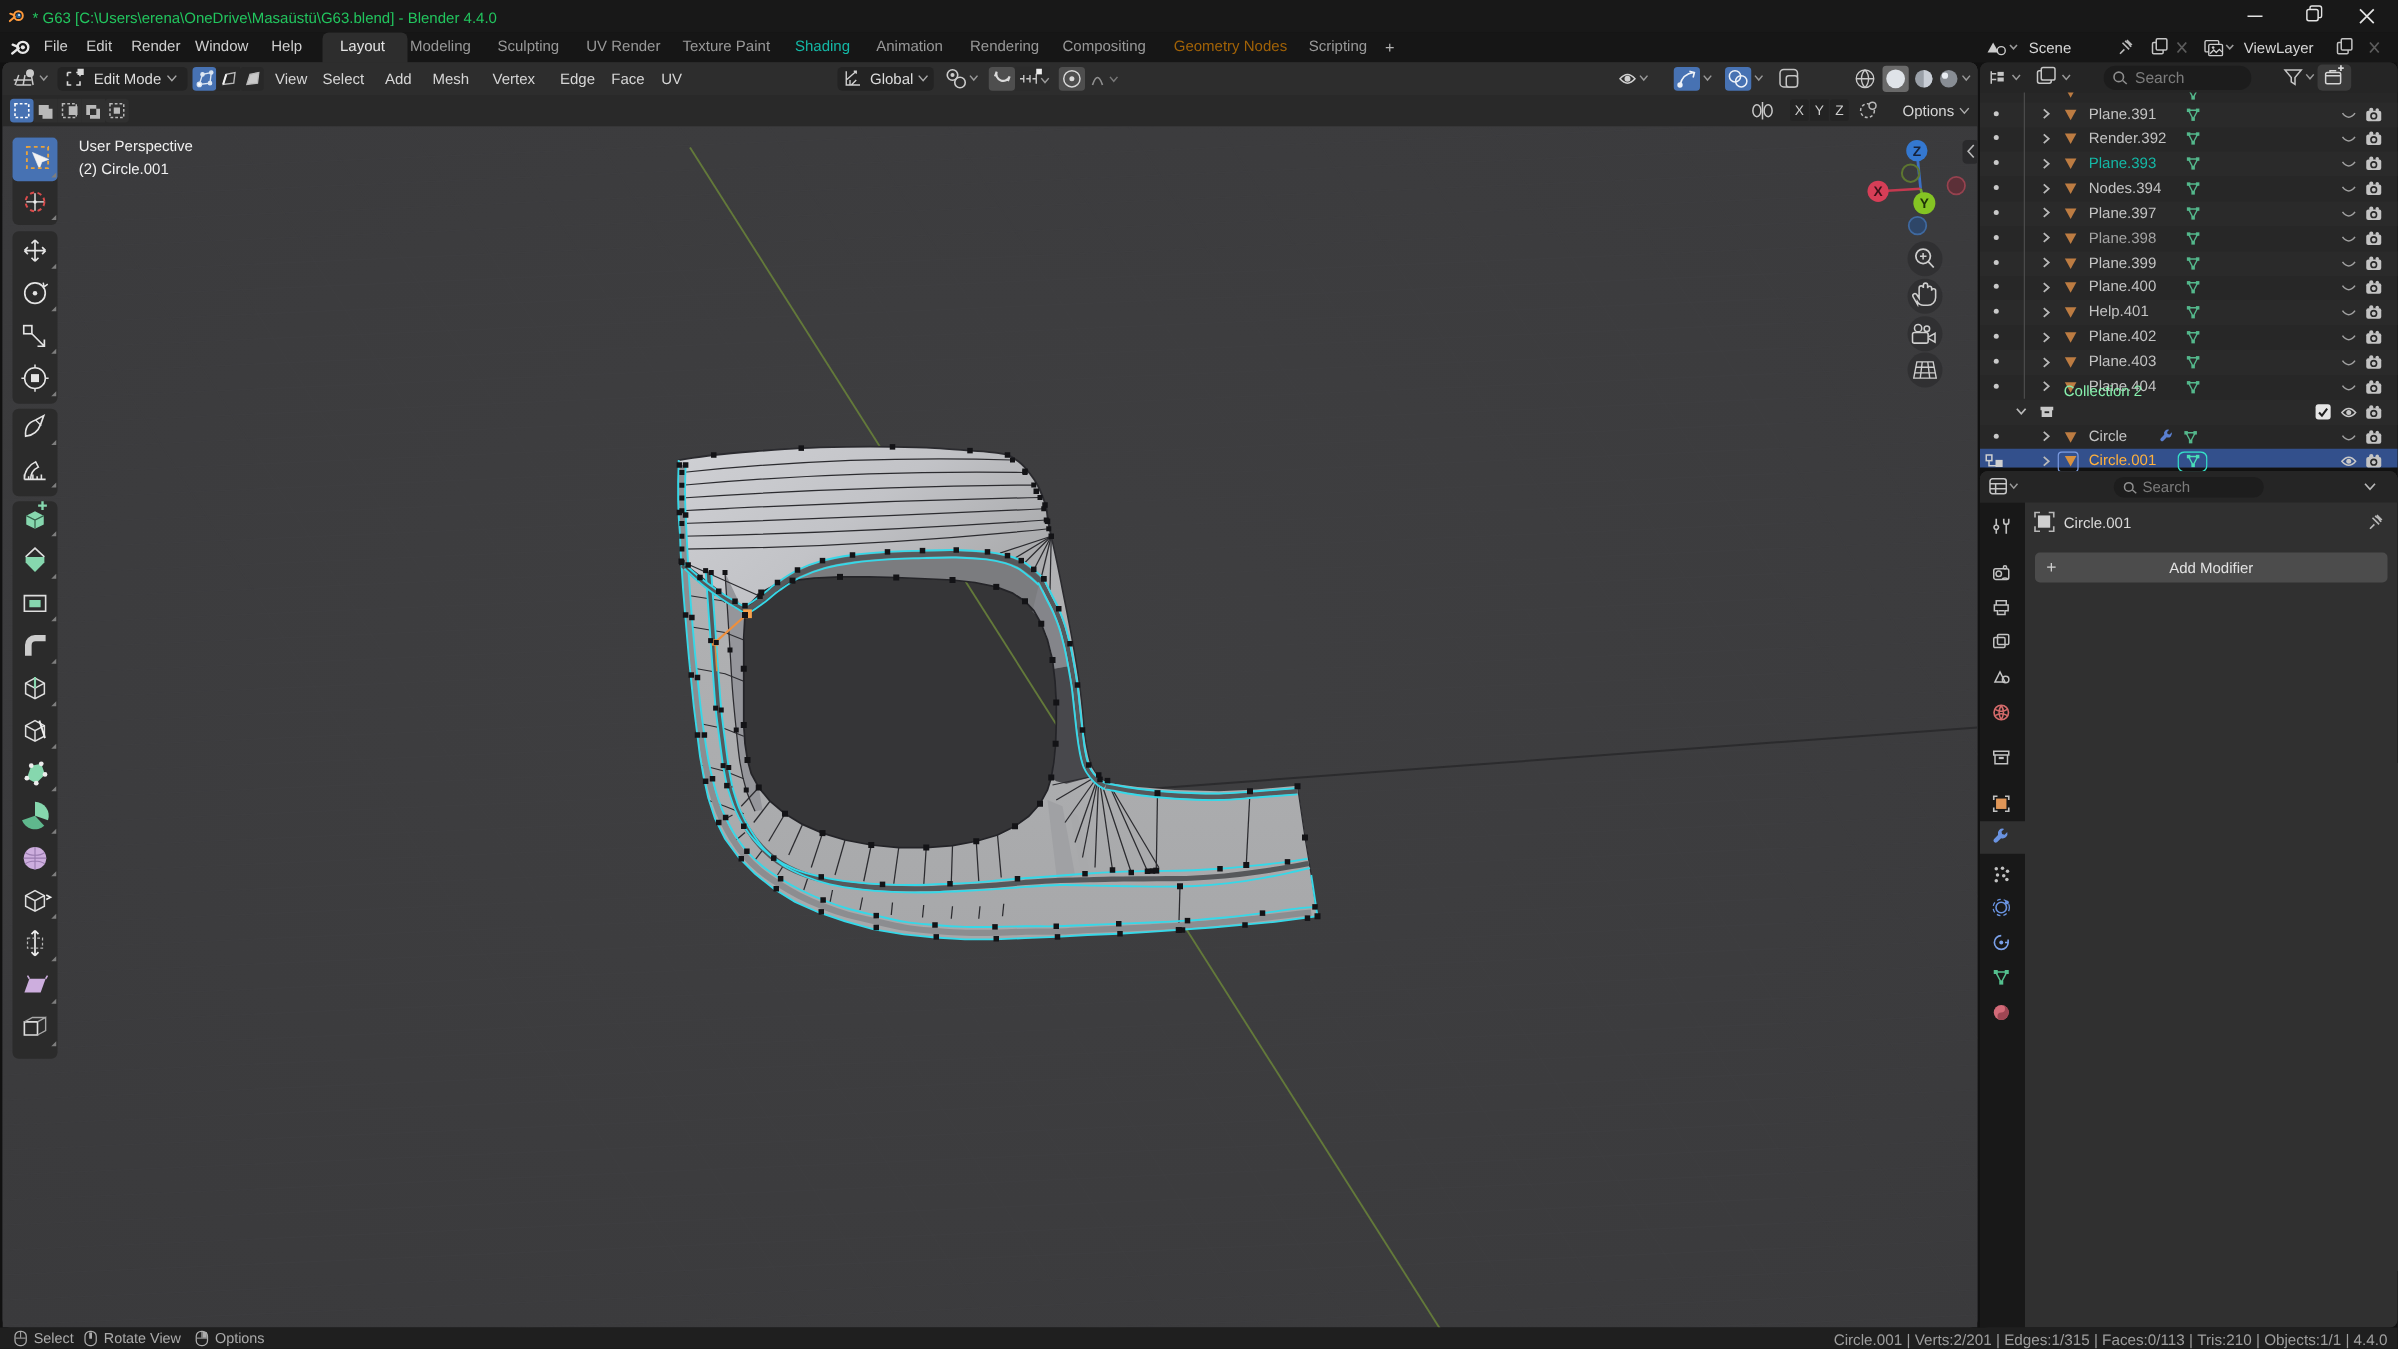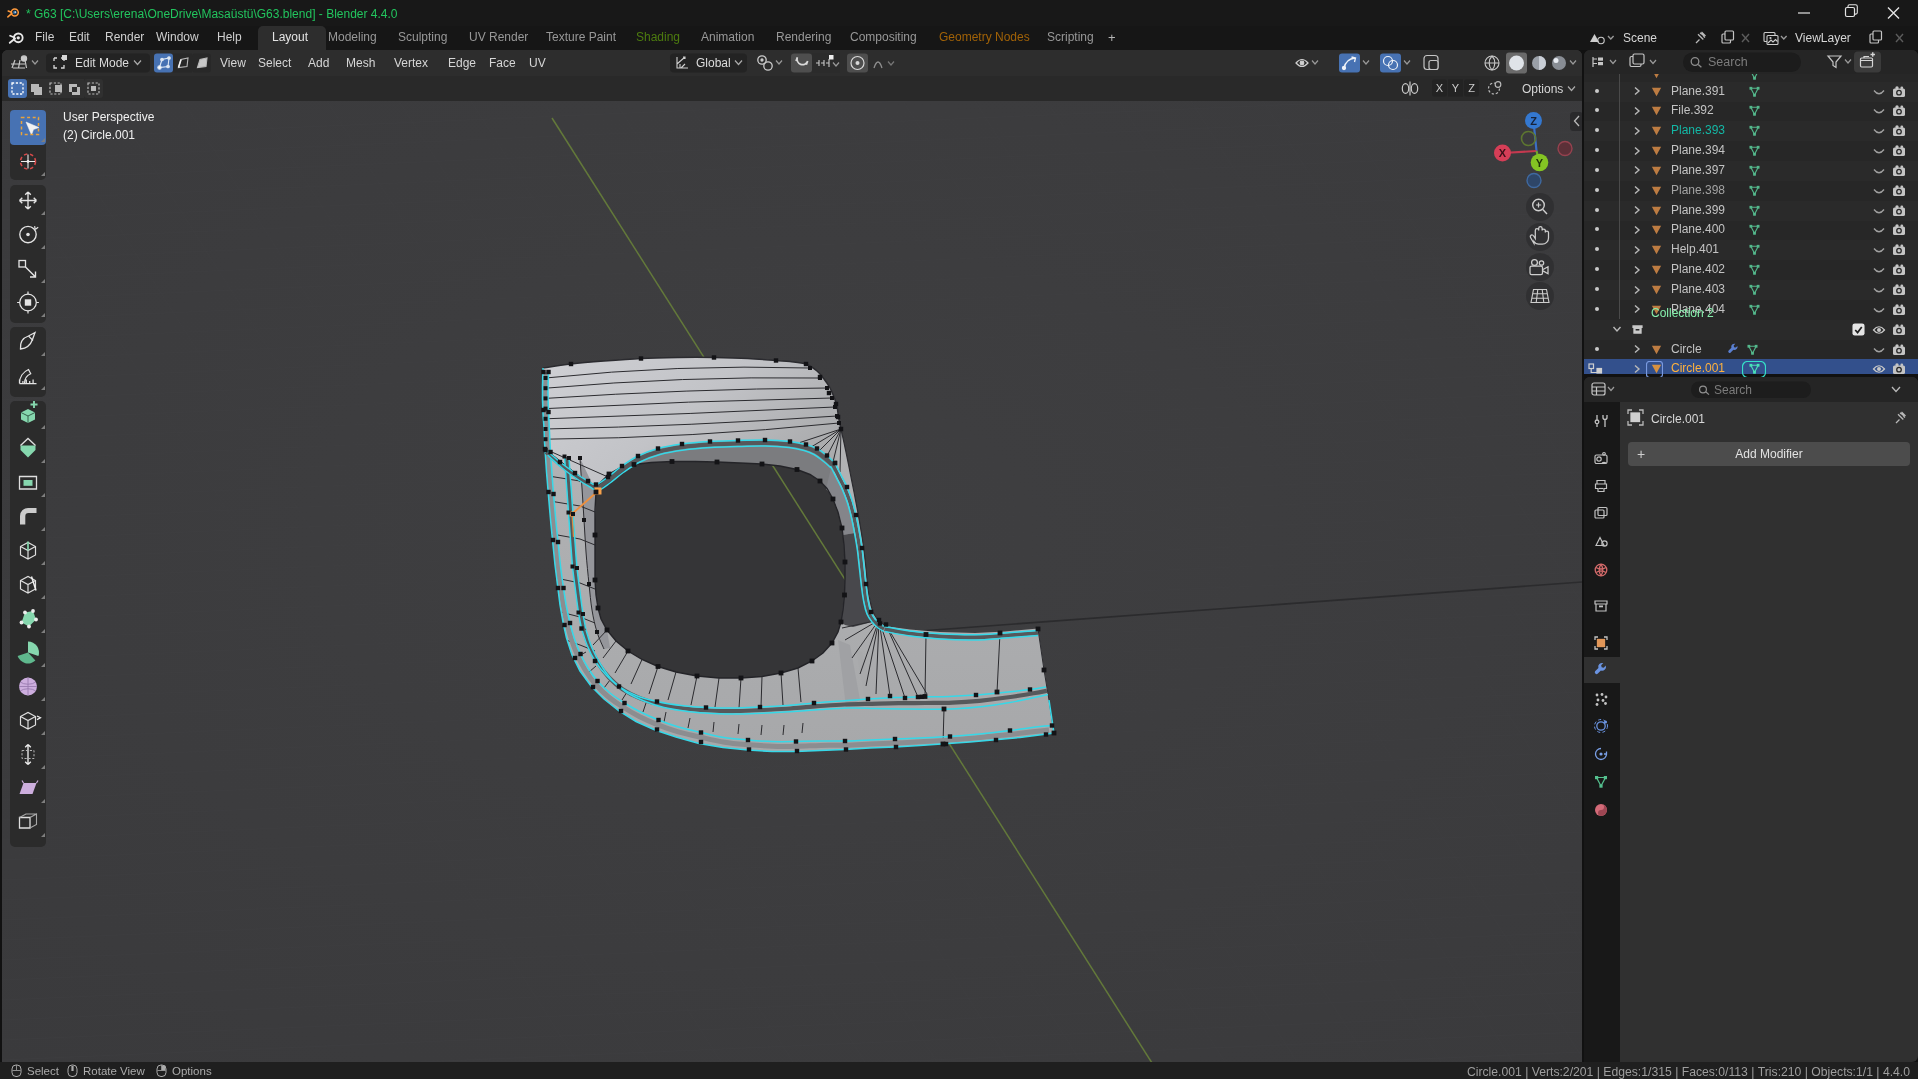--- a/index.html
+++ b/index.html
@@ -41,21 +41,21 @@
 <div class="abs t12" style="left:69px;top:30px;color:#cfcfcf">Edit</div>
 <div class="abs t12" style="left:105px;top:30px;color:#cfcfcf">Render</div>
 <div class="abs t12" style="left:156px;top:30px;color:#cfcfcf">Window</div>
 <div class="abs t12" style="left:217px;top:30px;color:#cfcfcf">Help</div>
 <div class="abs" style="left:258px;top:26px;width:68px;height:24px;background:#2d2d2d;border-radius:5px 5px 0 0"></div>
 <div class="abs t12" style="left:272px;top:30px;color:#e4e4e4">Layout</div>
 <div class="abs t12" style="left:328px;top:30px;color:#989898">Modeling</div>
 <div class="abs t12" style="left:398px;top:30px;color:#989898">Sculpting</div>
 <div class="abs t12" style="left:469px;top:30px;color:#989898">UV Render</div>
 <div class="abs t12" style="left:546px;top:30px;color:#989898">Texture Paint</div>
-<div class="abs t12" style="left:636px;top:30px;color:#4d7c0f">Shading</div>
+<div class="abs t12" style="left:636px;top:30px;color:#14b8a6">Shading</div>
 <div class="abs t12" style="left:701px;top:30px;color:#989898">Animation</div>
 <div class="abs t12" style="left:776px;top:30px;color:#989898">Rendering</div>
 <div class="abs t12" style="left:850px;top:30px;color:#989898">Compositing</div>
 <div class="abs t12" style="left:939px;top:30px;color:#a16207">Geometry Nodes</div>
 <div class="abs t12" style="left:1047px;top:30px;color:#989898">Scripting</div>
 <div class="abs" style="left:1108px;top:30px;font-size:13px;color:#b4b4b4">+</div>
 <svg class="abs" style="left:1584px;top:26px" width="334" height="24" viewBox="0 0 334 24">
 <g fill="none" stroke="#cccccc" stroke-width="1.1">
 <path d="M6 16 l4.5-8 4.5 8 z" fill="#cccccc" stroke="none"></path>
       <circle cx="17" cy="14.5" r="3.2"></circle>
@@ -799,21 +799,21 @@
 <circle cx="7" cy="7.7" r="2.9" fill="#282828"></circle>
     <circle cx="7" cy="7.7" r="1.6" fill="#c4c4c4"></circle>
   </svg>
 <div class="abs" style="left:1595px;top:108.35px;width:4px;height:4px;border-radius:2px;background:#c9c9c9"></div>
 <svg class="abs" style="left:1632px;top:105.85px" width="10" height="10" viewBox="0 0 10 10">
     <path d="M3 1.5 l4 3.5 -4 3.5" fill="none" stroke="#b9b9b9" stroke-width="1.4"></path>
   </svg>
 <svg class="abs" style="left:1650px;top:104.35px" width="13" height="13" viewBox="0 0 14 14">
 <path d="M2 3 h10 l-5 9 z" fill="#bd7c42"></path>
   </svg>
-<div class="abs t12" style="left:1671px;top:103.35px;color:#c3c3c3">File.392</div>
+<div class="abs t12" style="left:1671px;top:103.35px;color:#c3c3c3">Render.392</div>
 <svg class="abs" style="left:1748px;top:104.35px" width="13" height="13" viewBox="0 0 14 14">
 <g fill="none" stroke="#54b88c" stroke-width="1.2">
       <path d="M3 3.5 h8 l-4 7.5 z"></path>
     </g>
 <g fill="#54b88c">
       <rect x="1.6" y="2" width="3" height="3"></rect>
       <rect x="9.4" y="2" width="3" height="3"></rect>
       <rect x="5.5" y="9.6" width="3" height="3"></rect>
     </g>
   </svg>
@@ -856,21 +856,21 @@
 <circle cx="7" cy="7.7" r="2.9" fill="#282828"></circle>
     <circle cx="7" cy="7.7" r="1.6" fill="#c4c4c4"></circle>
   </svg>
 <div class="abs" style="left:1595px;top:148.04999999999998px;width:4px;height:4px;border-radius:2px;background:#c9c9c9"></div>
 <svg class="abs" style="left:1632px;top:145.54999999999998px" width="10" height="10" viewBox="0 0 10 10">
     <path d="M3 1.5 l4 3.5 -4 3.5" fill="none" stroke="#b9b9b9" stroke-width="1.4"></path>
   </svg>
 <svg class="abs" style="left:1650px;top:144.04999999999998px" width="13" height="13" viewBox="0 0 14 14">
 <path d="M2 3 h10 l-5 9 z" fill="#bd7c42"></path>
   </svg>
-<div class="abs t12" style="left:1671px;top:143.04999999999998px;color:#c3c3c3">Plane.394</div>
+<div class="abs t12" style="left:1671px;top:143.04999999999998px;color:#c3c3c3">Nodes.394</div>
 <svg class="abs" style="left:1748px;top:144.04999999999998px" width="13" height="13" viewBox="0 0 14 14">
 <g fill="none" stroke="#54b88c" stroke-width="1.2">
       <path d="M3 3.5 h8 l-4 7.5 z"></path>
     </g>
 <g fill="#54b88c">
       <rect x="1.6" y="2" width="3" height="3"></rect>
       <rect x="9.4" y="2" width="3" height="3"></rect>
       <rect x="5.5" y="9.6" width="3" height="3"></rect>
     </g>
   </svg>

